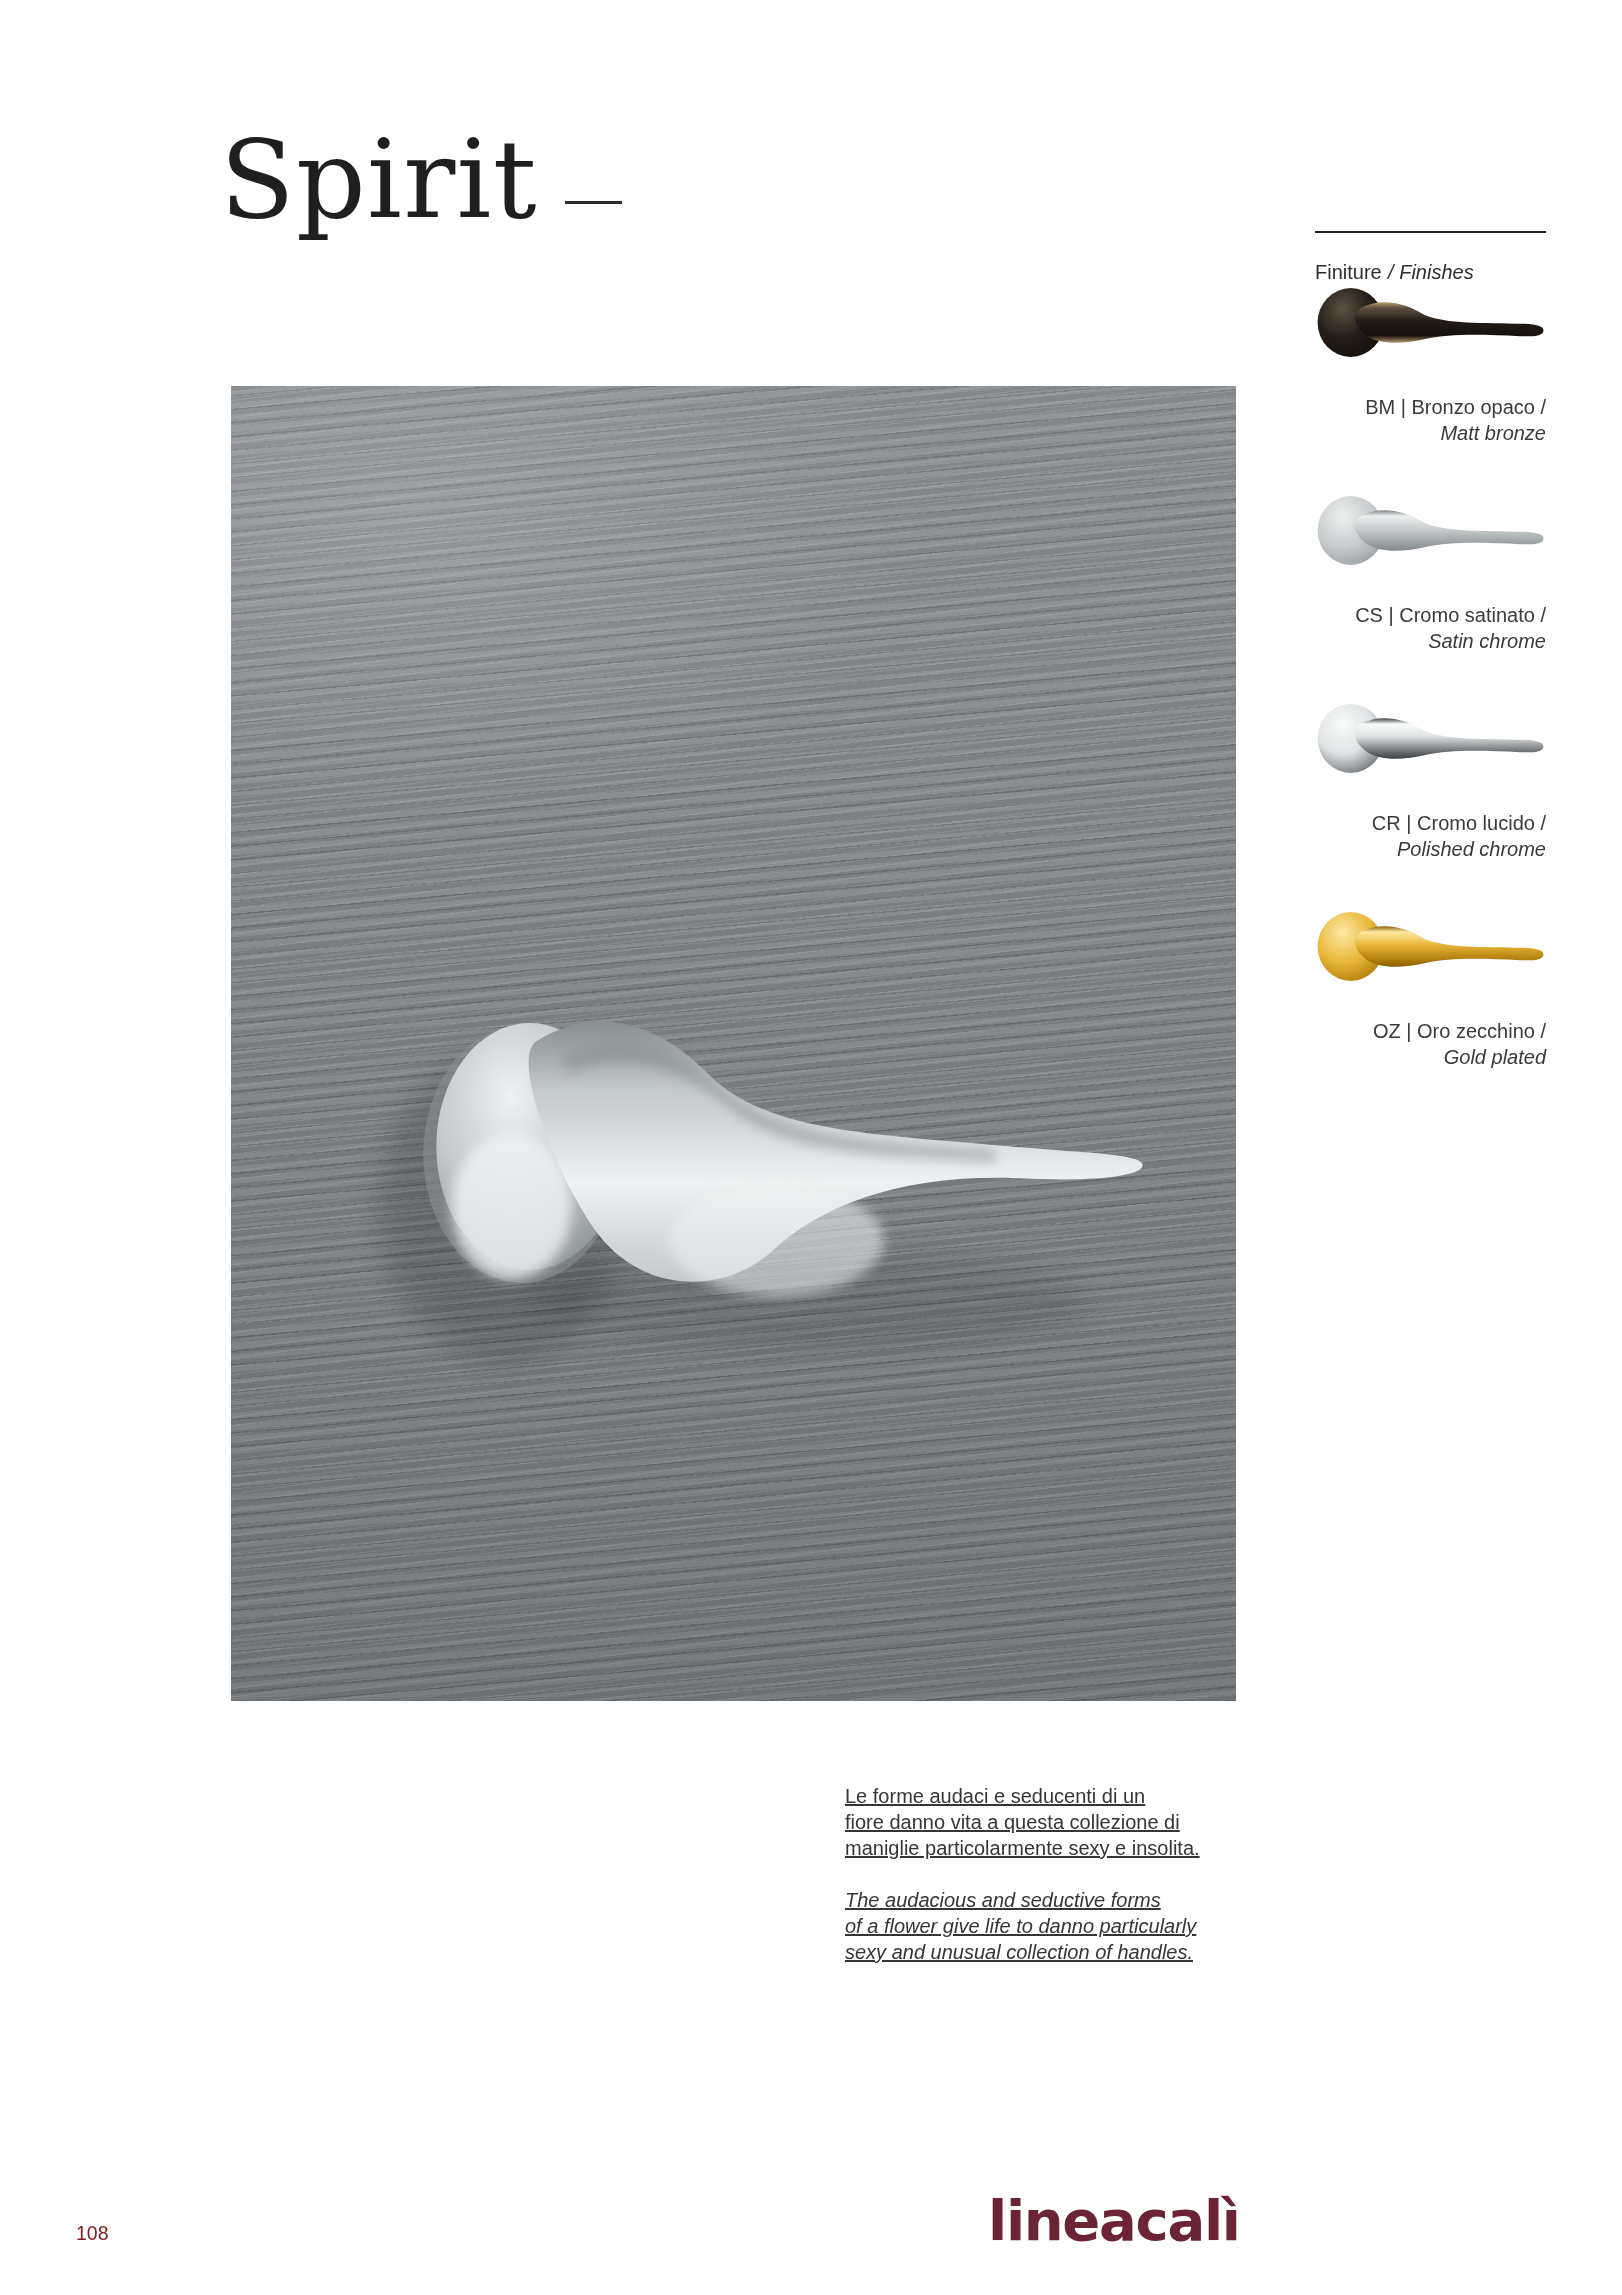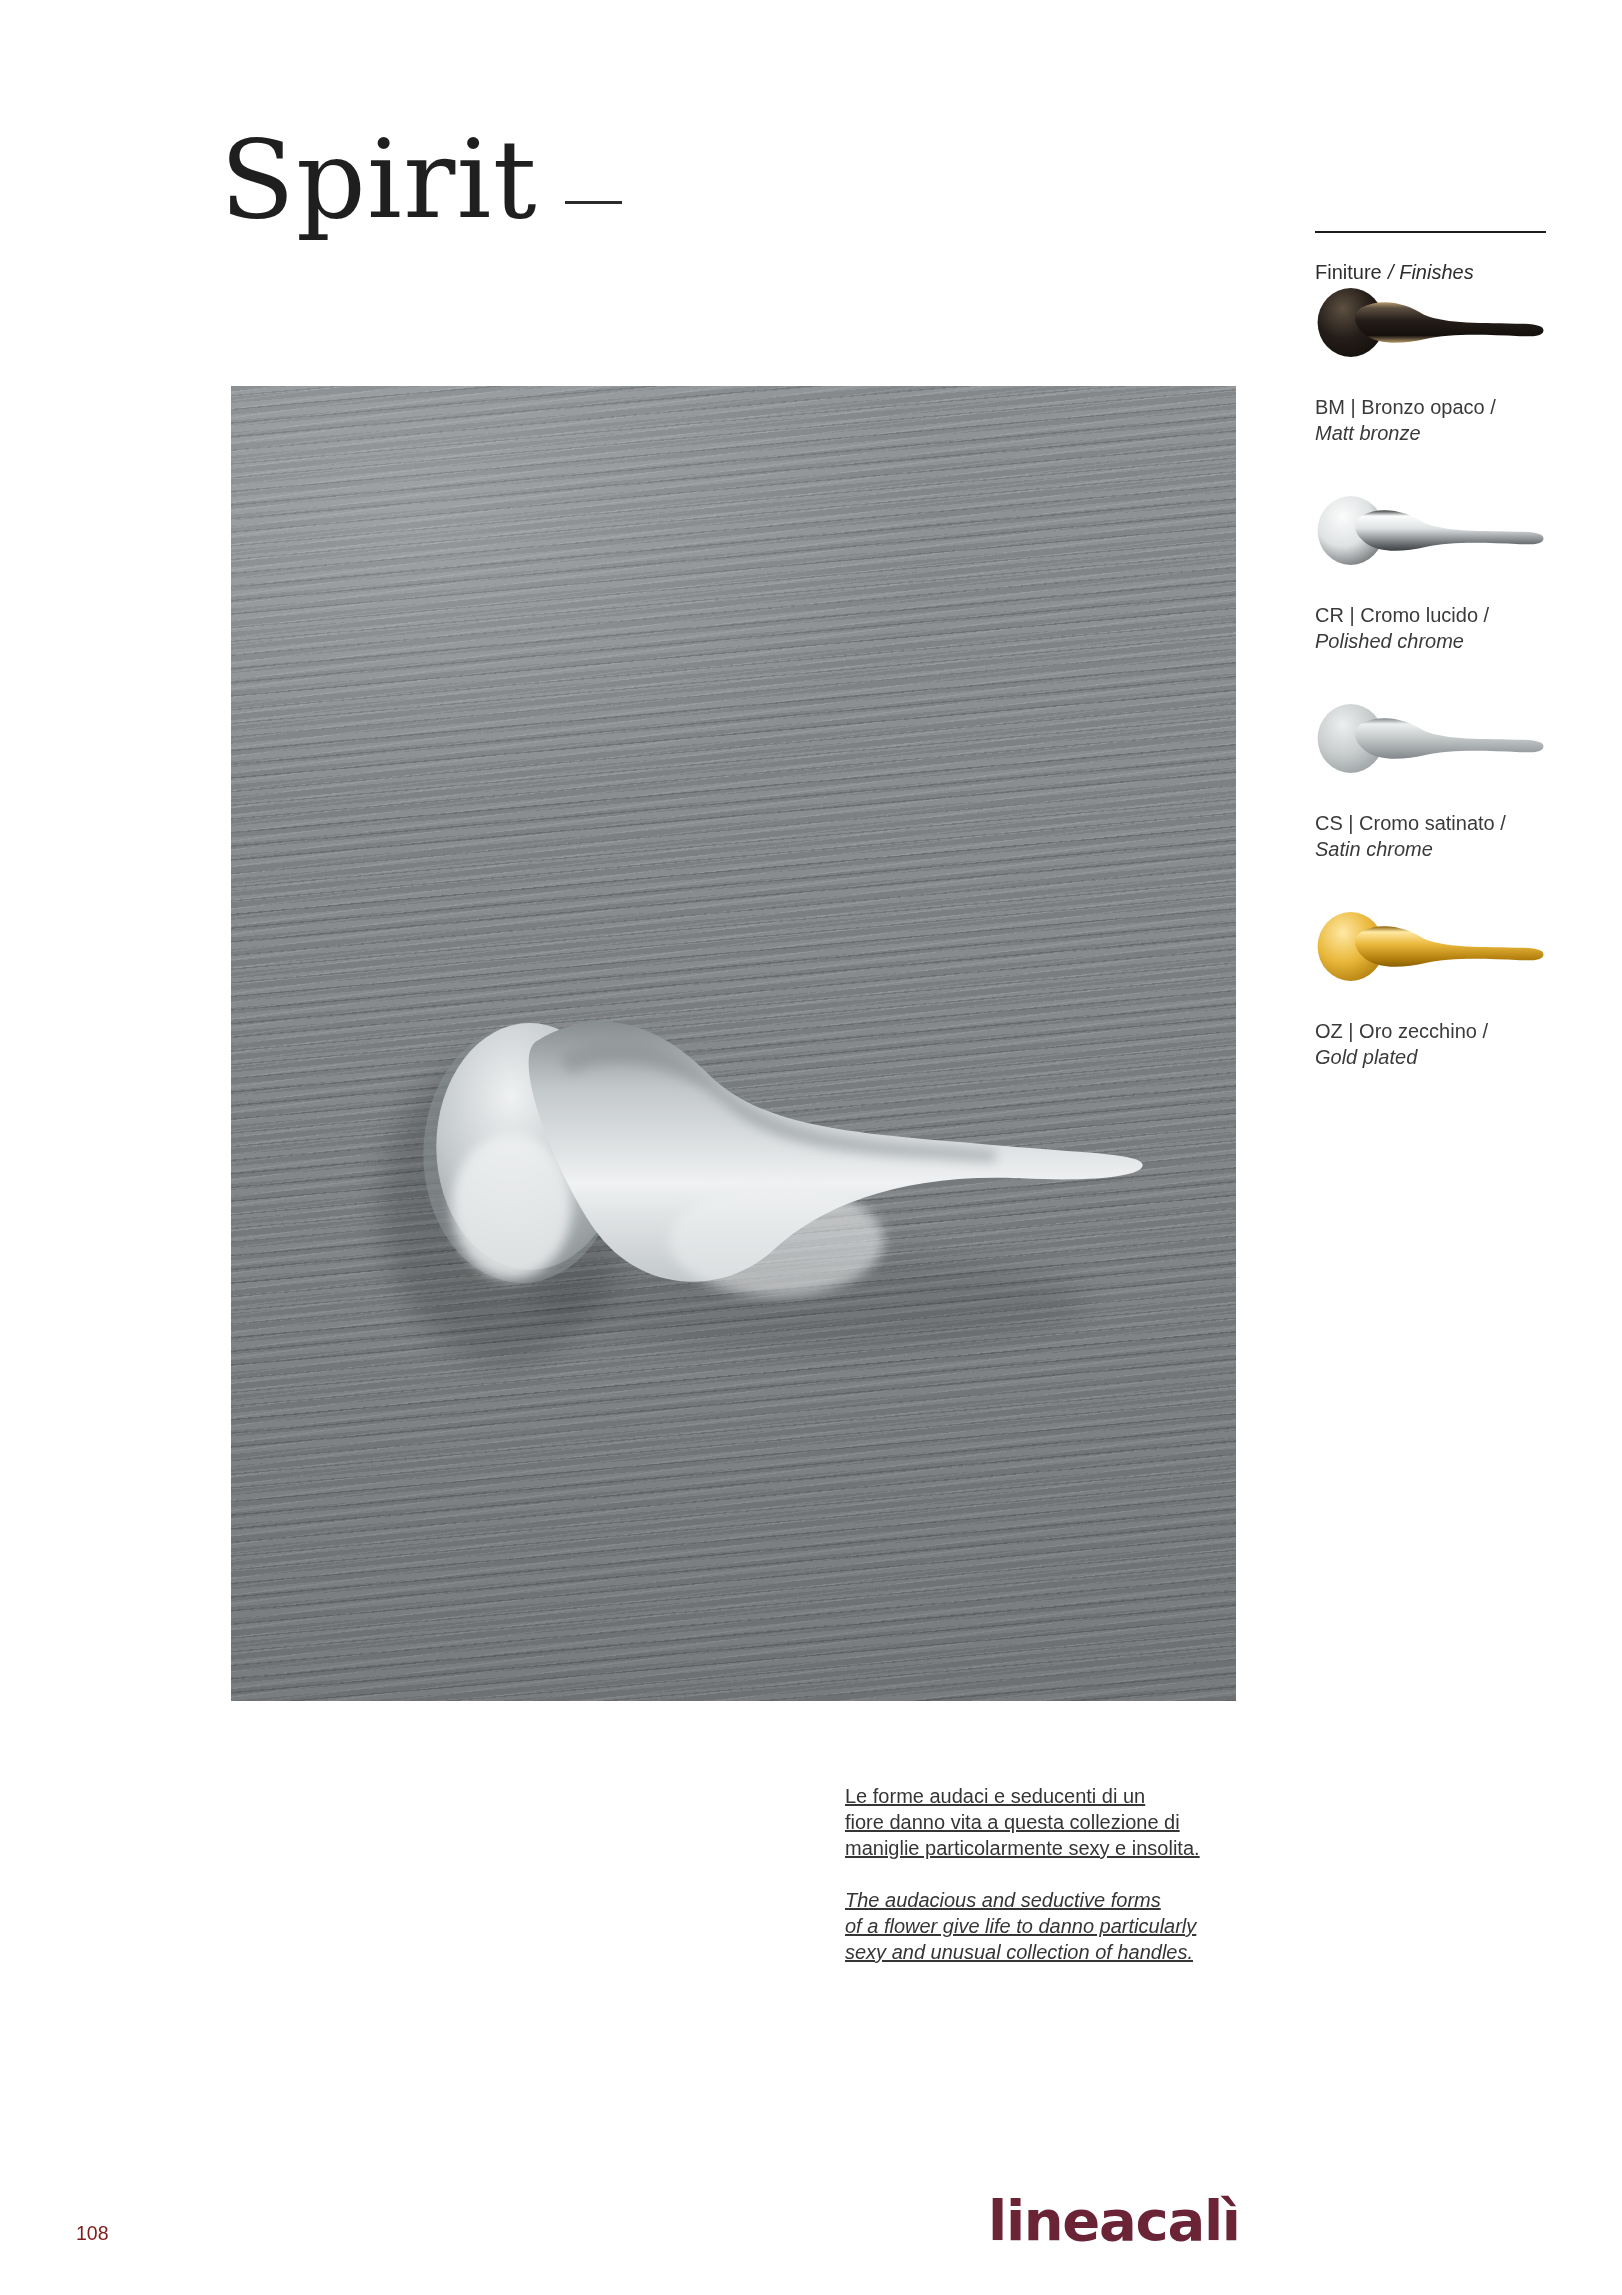--- a/index.html
+++ b/index.html
@@ -27,21 +27,21 @@
       repeating-linear-gradient(-7.5deg, rgba(255,255,255,0.09) 0 1.3px, rgba(255,255,255,0) 1.3px 8.4px),
       repeating-linear-gradient(-5deg, rgba(0,0,0,0.05) 0 5.8px, rgba(255,255,255,0.05) 5.8px 11.7px);
   }
   .hero svg{position:absolute;left:0;top:0;width:100%;height:100%;}
 
   
   .finishes{position:absolute;left:1315px;top:231px;width:231px;}
   .finishes-rule{height:1.9px;background:#1d1d1d;}
   .finishes-header{margin-top:26px;font-size:20px;line-height:27px;color:#2e2e2e;}
   .finishes-header .en-italic{font-style:italic;margin-left:0.32em;}
-  .finish-item{margin-top:0;}
+  .finish-item{margin-top:0;text-align:right;}
   .finish-item:first-of-type{margin-top:27px;}
   .finish-item + .finish-item{margin-top:48px;}
   .swatch{width:231px;height:73px;display:block;}
   .finish-label{margin-top:35px;font-size:20px;line-height:26px;color:#3a3a3a;}
   .finish-label .en{font-style:italic;}
 
   
   .description{position:absolute;left:845px;top:1783px;font-size:20px;line-height:26px;color:#353535;}
   .description .line{white-space:nowrap;text-decoration:underline;}
   .description .en-block{margin-top:26px;font-style:italic;}
@@ -117,20 +117,45 @@
       </defs>
       <ellipse cx="55" cy="56" rx="51" ry="53" fill="url(#rg0)"></ellipse>
       <path d="M 72 33 C 102 18 138 25 168 44 C 205 59 255 56 322 58 C 346 59 353 63 352 69 C 351 77 336 78 316 77 C 258 74 206 73 172 81 C 136 89 100 91 79 76 C 57 60 58 42 72 33 Z" fill="url(#lg0)"></path>
     </svg>
     <div class="finish-label">
       <div class="it">BM | Bronzo opaco /</div>
       <div class="en">Matt bronze</div>
     </div>
   </div>
 
+  <div class="finish-item" style="--hi: #edefef; --mid: #c9cdce; --dark: #9aa0a2; --edge: #81878a;">
+    <svg class="swatch" viewBox="0 0 356 112" aria-hidden="true">
+      <defs>
+        <radialGradient id="rg2" cx="38%" cy="30%" r="78%">
+          <stop offset="0%" style="stop-color:var(--hi)"></stop>
+            <stop offset="55%" style="stop-color:var(--mid)"></stop>
+            <stop offset="100%" style="stop-color:var(--dark)"></stop>
+        </radialGradient>
+        <linearGradient id="lg2" x1="0" y1="0" x2="0" y2="1">
+          <stop offset="0%" style="stop-color:var(--edge)"></stop>
+            <stop offset="14%" style="stop-color:var(--hi)"></stop>
+            <stop offset="45%" style="stop-color:var(--mid)"></stop>
+            <stop offset="82%" style="stop-color:var(--dark)"></stop>
+            <stop offset="100%" style="stop-color:var(--edge)"></stop>
+        </linearGradient>
+      </defs>
+      <ellipse cx="55" cy="56" rx="51" ry="53" fill="url(#rg2)"></ellipse>
+      <path d="M 72 33 C 102 18 138 25 168 44 C 205 59 255 56 322 58 C 346 59 353 63 352 69 C 351 77 336 78 316 77 C 258 74 206 73 172 81 C 136 89 100 91 79 76 C 57 60 58 42 72 33 Z" fill="url(#lg2)"></path>
+    </svg>
+    <div class="finish-label">
+      <div class="it">CS | Cromo satinato /</div>
+      <div class="en">Satin chrome</div>
+    </div>
+  </div>
+
   <div class="finish-item" style="--hi: #fbfcfc; --mid: #dfe2e3; --dark: #6d7173; --edge: #3d4143;">
     <svg class="swatch" viewBox="0 0 356 112" aria-hidden="true">
       <defs>
         <radialGradient id="rg1" cx="38%" cy="30%" r="78%">
           <stop offset="0%" style="stop-color:var(--hi)"></stop>
             <stop offset="55%" style="stop-color:var(--mid)"></stop>
             <stop offset="100%" style="stop-color:var(--dark)"></stop>
         </radialGradient>
         <linearGradient id="lg1" x1="0" y1="0" x2="0" y2="1">
           <stop offset="0%" style="stop-color:var(--edge)"></stop>
@@ -139,45 +164,20 @@
             <stop offset="82%" style="stop-color:var(--dark)"></stop>
             <stop offset="100%" style="stop-color:var(--edge)"></stop>
         </linearGradient>
       </defs>
       <ellipse cx="55" cy="56" rx="51" ry="53" fill="url(#rg1)"></ellipse>
       <path d="M 72 33 C 102 18 138 25 168 44 C 205 59 255 56 322 58 C 346 59 353 63 352 69 C 351 77 336 78 316 77 C 258 74 206 73 172 81 C 136 89 100 91 79 76 C 57 60 58 42 72 33 Z" fill="url(#lg1)"></path>
     </svg>
     <div class="finish-label">
       <div class="it">CR | Cromo lucido /</div>
       <div class="en">Polished chrome</div>
-    </div>
-  </div>
-
-  <div class="finish-item" style="--hi: #edefef; --mid: #c9cdce; --dark: #9aa0a2; --edge: #81878a;">
-    <svg class="swatch" viewBox="0 0 356 112" aria-hidden="true">
-      <defs>
-        <radialGradient id="rg2" cx="38%" cy="30%" r="78%">
-          <stop offset="0%" style="stop-color:var(--hi)"></stop>
-            <stop offset="55%" style="stop-color:var(--mid)"></stop>
-            <stop offset="100%" style="stop-color:var(--dark)"></stop>
-        </radialGradient>
-        <linearGradient id="lg2" x1="0" y1="0" x2="0" y2="1">
-          <stop offset="0%" style="stop-color:var(--edge)"></stop>
-            <stop offset="14%" style="stop-color:var(--hi)"></stop>
-            <stop offset="45%" style="stop-color:var(--mid)"></stop>
-            <stop offset="82%" style="stop-color:var(--dark)"></stop>
-            <stop offset="100%" style="stop-color:var(--edge)"></stop>
-        </linearGradient>
-      </defs>
-      <ellipse cx="55" cy="56" rx="51" ry="53" fill="url(#rg2)"></ellipse>
-      <path d="M 72 33 C 102 18 138 25 168 44 C 205 59 255 56 322 58 C 346 59 353 63 352 69 C 351 77 336 78 316 77 C 258 74 206 73 172 81 C 136 89 100 91 79 76 C 57 60 58 42 72 33 Z" fill="url(#lg2)"></path>
-    </svg>
-    <div class="finish-label">
-      <div class="it">CS | Cromo satinato /</div>
-      <div class="en">Satin chrome</div>
     </div>
   </div>
 
   <div class="finish-item" style="--hi: #ffe9a4; --mid: #e9b73a; --dark: #b07d0c; --edge: #8a5f06;">
     <svg class="swatch" viewBox="0 0 356 112" aria-hidden="true">
       <defs>
         <radialGradient id="rg3" cx="38%" cy="30%" r="78%">
           <stop offset="0%" style="stop-color:var(--hi)"></stop>
             <stop offset="55%" style="stop-color:var(--mid)"></stop>
             <stop offset="100%" style="stop-color:var(--dark)"></stop>

